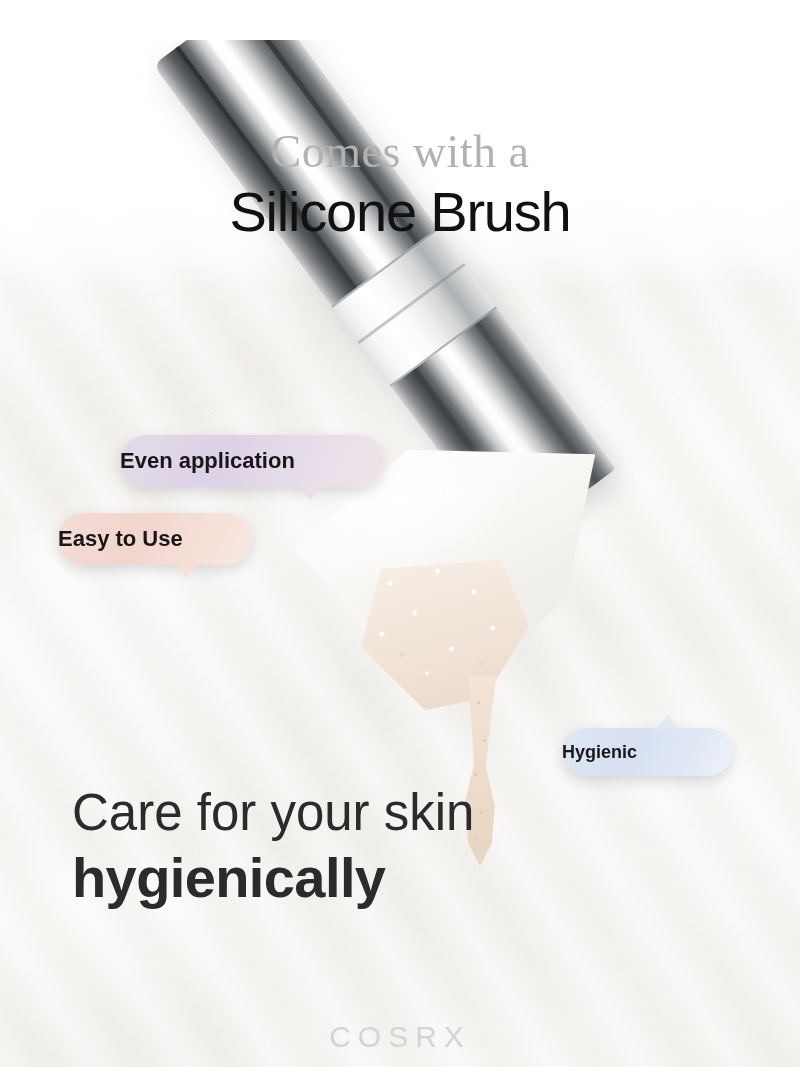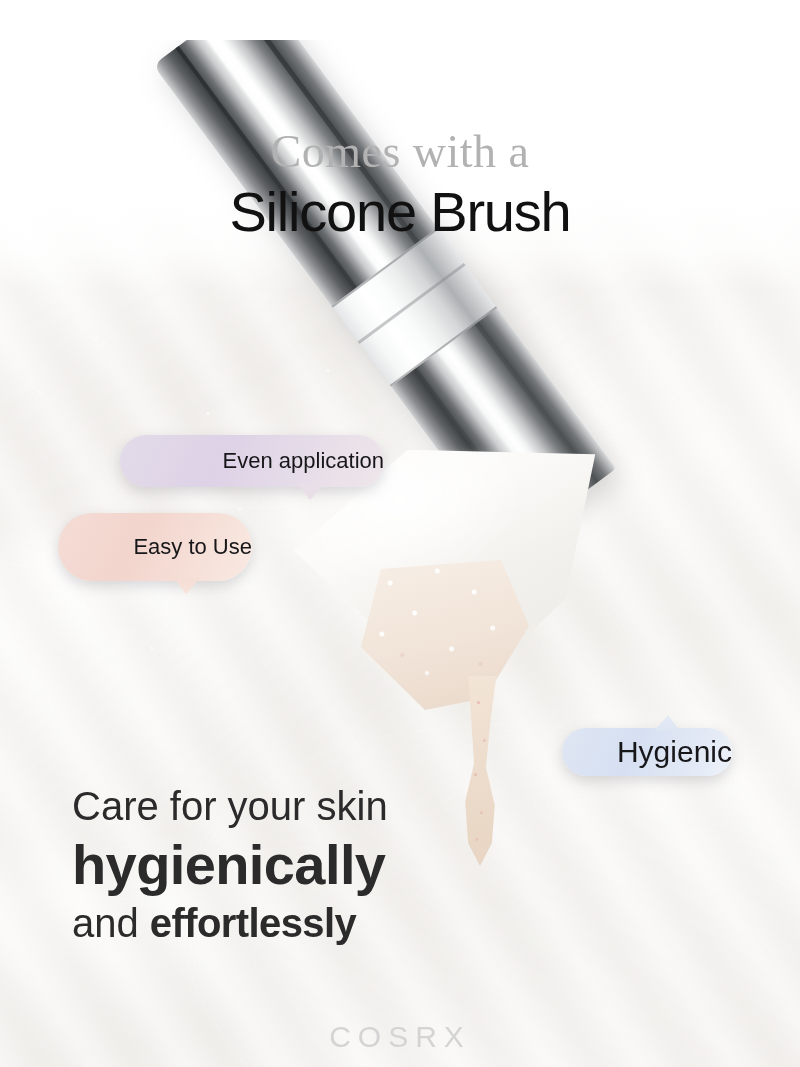--- a/index.html
+++ b/index.html
@@ -248,23 +248,23 @@
     color: #111111;
     letter-spacing: -1.2px;
     line-height: 1.08;
   }
 
   
   .badge {
     position: absolute;
     display: flex;
     align-items: center;
-    justify-content: flex-end;
+    justify-content: flex-start;
     border-radius: 999px;
-    font-weight: normal;
+    font-weight: bold;
     color: #17171a;
     box-shadow: 0 5px 13px rgba(140,135,145,.3);
   }
   .badge-text { white-space: nowrap; }
 
   .badge-tail {
     position: absolute;
     width: 26px;
     height: 16px;
   }
@@ -283,49 +283,49 @@
     font-size: 22px;
     background: linear-gradient(115deg, #e3dbe9 0%, #ddd2e6 38%, #e6dde9 70%, #efe6ea 100%);
   }
   #badge-even .badge-tail {
     left: 178px;
     background: linear-gradient(180deg, #e8dfe9, #eadfe6);
   }
 
   #badge-easy {
     left: 58px; top: 473px;
-    width: 194px; height: 68px;
+    width: 194px; height: 52px;
     font-size: 22px;
     background: linear-gradient(115deg, #f4dcd5 0%, #f2d5cd 40%, #f6e0d8 72%, #f8e9e2 100%);
   }
   #badge-easy .badge-tail {
     left: 116px;
     background: linear-gradient(180deg, #f5ddd5, #f7e3da);
   }
 
   #badge-hygienic {
     left: 562px; top: 688px;
     width: 170px; height: 48px;
-    font-size: 30px;
+    font-size: 18px;
     background: linear-gradient(115deg, #dfe6f3 0%, #d6e0f2 42%, #e2e9f5 75%, #eef2f9 100%);
   }
   #badge-hygienic .badge-tail {
     left: 92px;
     background: linear-gradient(0deg, #dde5f3, #e6ecf7);
   }
 
   
   .tagline {
     position: absolute;
     left: 72px;
     top: 742px;
     color: #2b2b2b;
     line-height: 1.22;
   }
-  .tagline-line { font-size: 40px; }
+  .tagline-line { font-size: 51px; }
   .tagline-line.regular { font-weight: normal; }
   .tagline-line.heavy {
     font-weight: bold;
     font-size: 56px;
     letter-spacing: -0.6px;
   }
   .tagline-line .heavy-part {
     font-weight: bold;
     letter-spacing: -0.6px;
   }
@@ -388,18 +388,17 @@
   </div>
 
   <div class="badge" id="badge-hygienic">
     <span class="badge-text">Hygienic</span>
     <span class="badge-tail up"></span>
   </div>
 
   <div class="tagline">
     <div class="tagline-line regular">Care for your skin</div>
     <div class="tagline-line heavy">hygienically</div>
-    <div class="tagline-line regular"><span>and </span><span class="heavy-part">effortlessly</span></div>
   </div>
 
   <div class="logo">COSRX</div>
 
 </div>
 
 </body></html>

